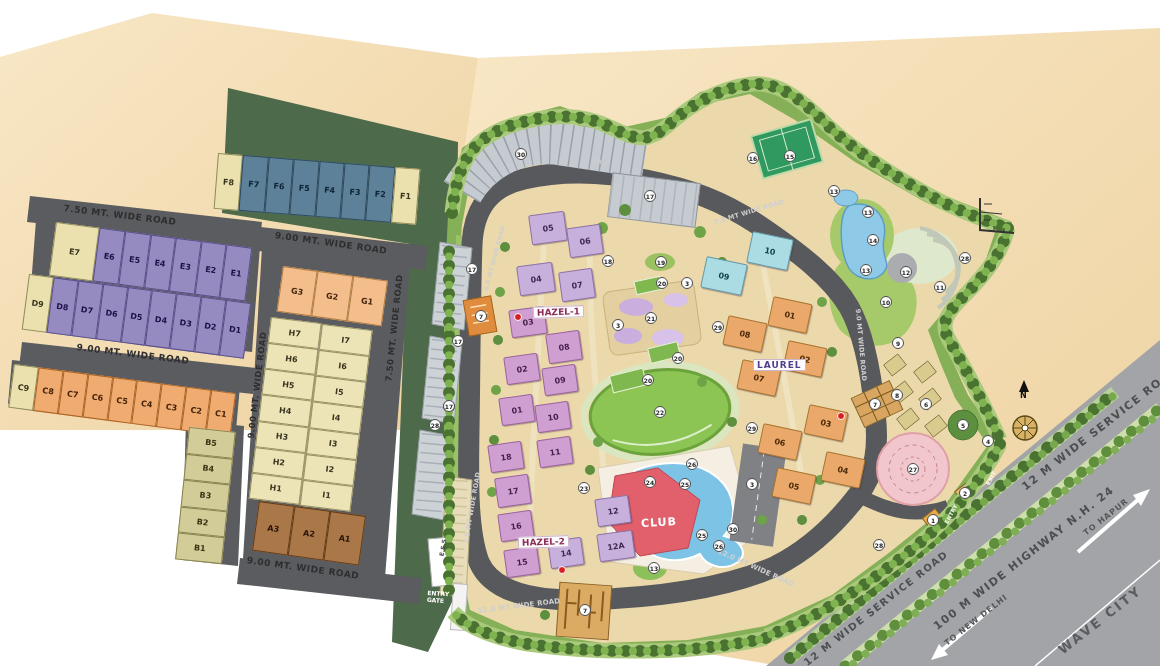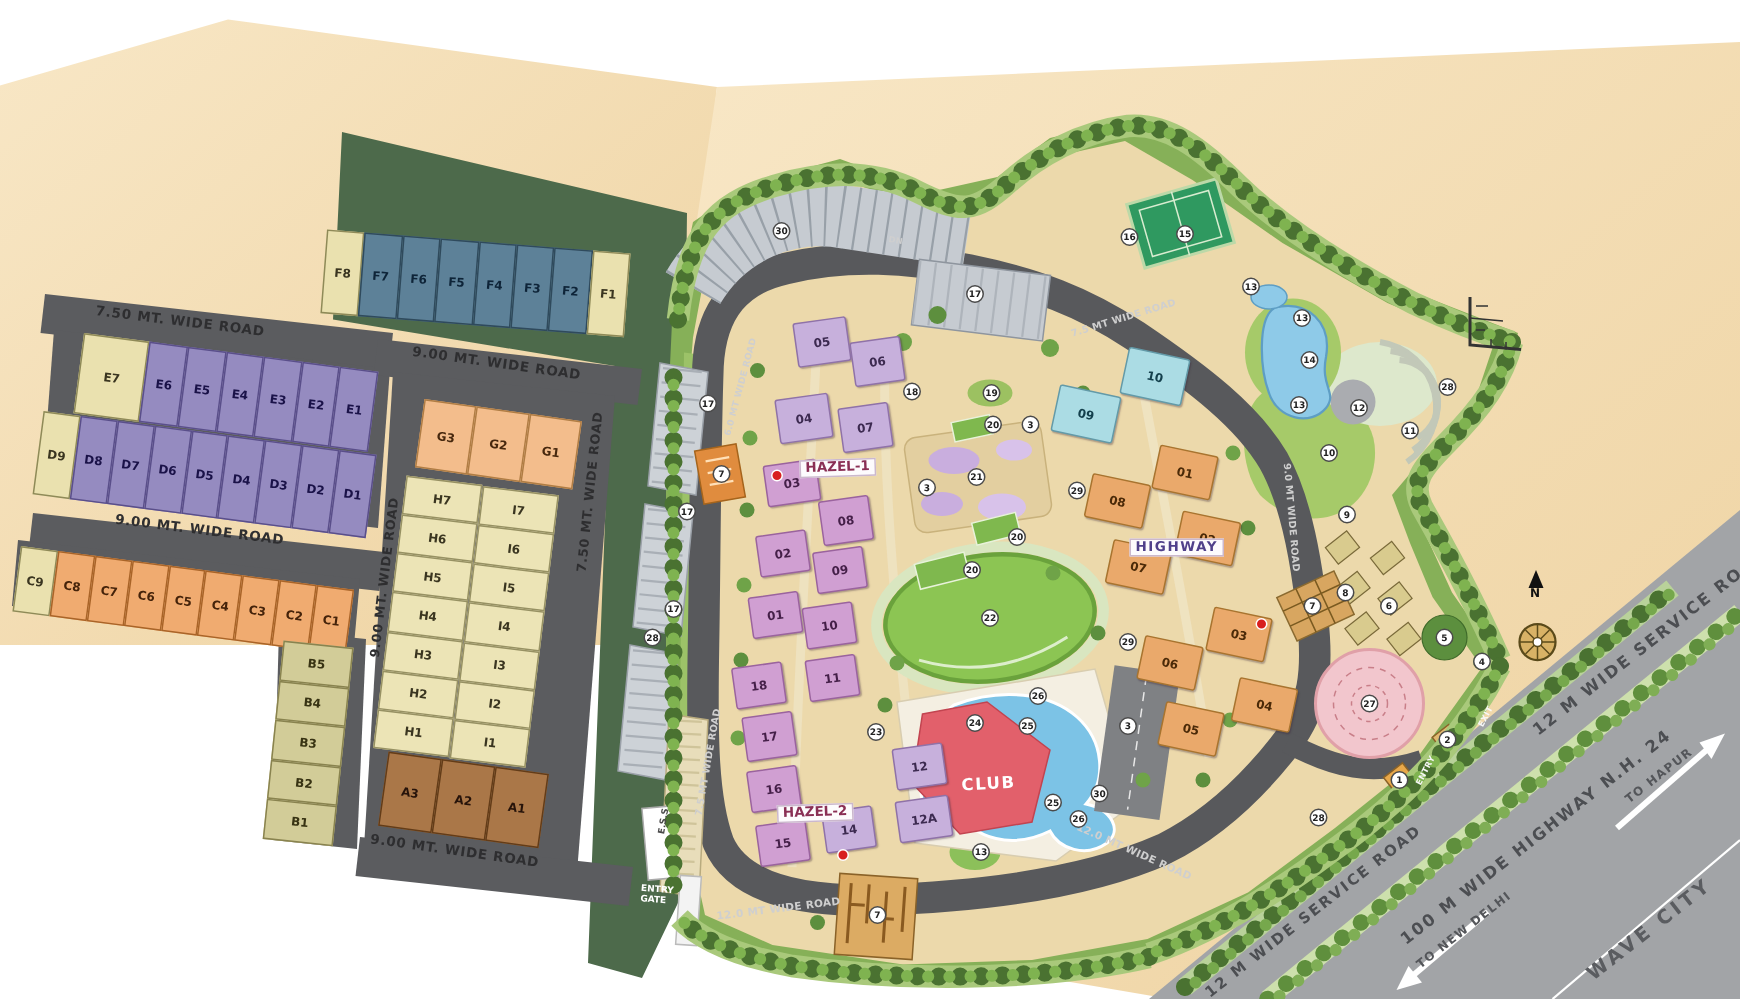--- a/index.html
+++ b/index.html
@@ -514,19 +514,19 @@
       <div class="marker" style="left: 879px; top: 545px;">28</div>
       <div class="marker" style="left: 654px; top: 568px;">13</div>
       <div class="marker" style="left: 585px; top: 610px;">7</div>
       <div class="reddot" style="left: 518px; top: 317px;"></div>
       <div class="reddot" style="left: 562px; top: 570px;"></div>
       <div class="reddot" style="left: 841px; top: 416px;"></div>
     </div>
 
   <div class="blabel lbl-hazel1">HAZEL-1</div>
   <div class="blabel lbl-hazel2">HAZEL-2</div>
-  <div class="blabel lbl-laurel">HIGHWAY</div>
+  <div class="blabel lbl-laurel">LAUREL</div>
   <div class="lbl-club">CLUB</div>
   <div class="lbl-entrygate">ENTRY GATE</div>
   <div class="lbl-ess">E.S.S</div>
   <div class="lbl-n">N</div>
 
 </div>
 
 </body></html>

